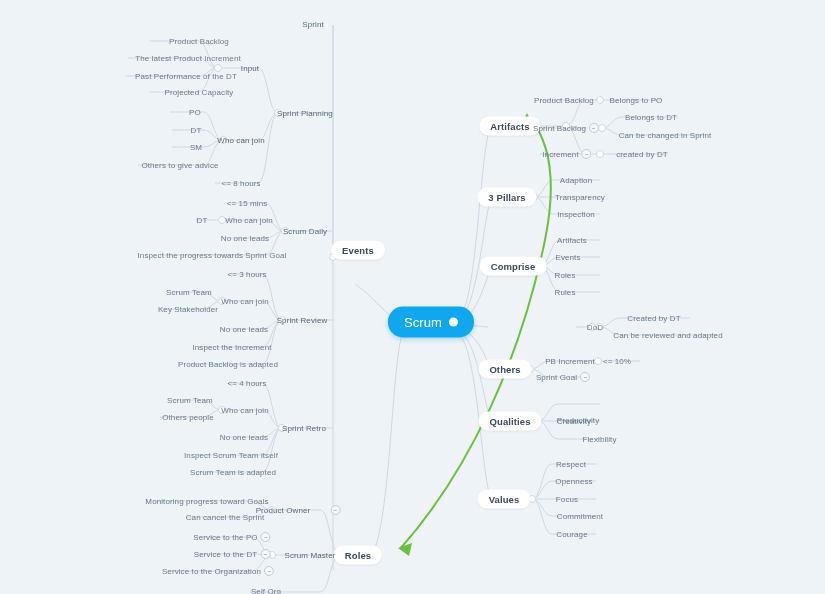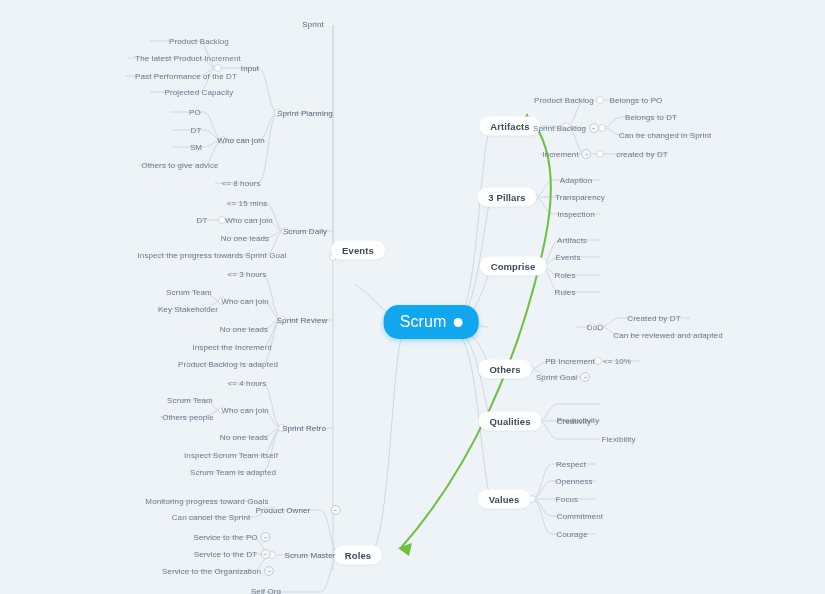--- a/index.html
+++ b/index.html
@@ -30,21 +30,21 @@
     font-size:9.5px;
     font-weight:bold;
     color:#3d4b5a;
     box-shadow:0 1px 2px rgba(80,110,140,.10);
   }
   .root{
     background:#11a7ef;
     border-radius:15px;
     padding:8px 16px;
     color:#fff;
-    font-size:16px;
+    font-size:13px;
     font-weight:normal;
     box-shadow:0 2px 5px rgba(17,167,239,.35);
     display:flex;align-items:center;gap:7px;
   }
   .root .dot{
     width:9px;height:9px;border-radius:50%;background:#fff;display:inline-block;
   }
   .tgl{
     width:8px;height:8px;border-radius:50%;
     border:1px solid #c2ccd6;
@@ -392,21 +392,21 @@
   <div class="node" style="left:358px;top:555px;">
     <div class="pill">Roles</div>
   </div>
   <div class="node" style="left:298px;top:510px;gap:20px;">
     <span>Product Owner</span>
     <span class="tgl"></span>
     </div>
   <div class="node leaf" style="left:207px;top:501px;">
     <span>Monitoring progress toward Goals</span>
     </div>
-  <div class="node leaf" style="left:211px;top:517px;text-align:center;">
+  <div class="node leaf" style="left:225px;top:517px;text-align:center;">
     <span>Can cancel the Sprint</span>
     </div>
   <div class="node" style="left:310px;top:555px;">
     <span>Scrum Master</span>
     </div>
   <div class="node leaf" style="left:232px;top:537px;">
     <span>Service to the PO</span>
     <span class="tgl"></span>
     </div>
   <div class="node leaf" style="left:232px;top:554px;">
@@ -503,21 +503,21 @@
 
   <div class="node" style="left:510px;top:421px;">
     <div class="pill">Qualities</div>
   </div>
   <div class="node leaf" style="left:578px;top:404px;margin-top:16px;">
     <span>Productivity</span>
     </div>
   <div class="node leaf" style="left:574px;top:421px;">
     <span>Creativity</span>
     </div>
-  <div class="node leaf" style="left:607px;top:439px;padding-left:23px;">
+  <div class="node leaf" style="left:588px;top:439px;padding-left:23px;">
     <span>Flexibility</span>
     </div>
 
   <div class="node" style="left:504px;top:499px;">
     <div class="pill">Values</div>
   </div>
   <div class="node leaf" style="left:571px;top:464px;">
     <span>Respect</span>
     </div>
   <div class="node leaf" style="left:574px;top:481px;">

